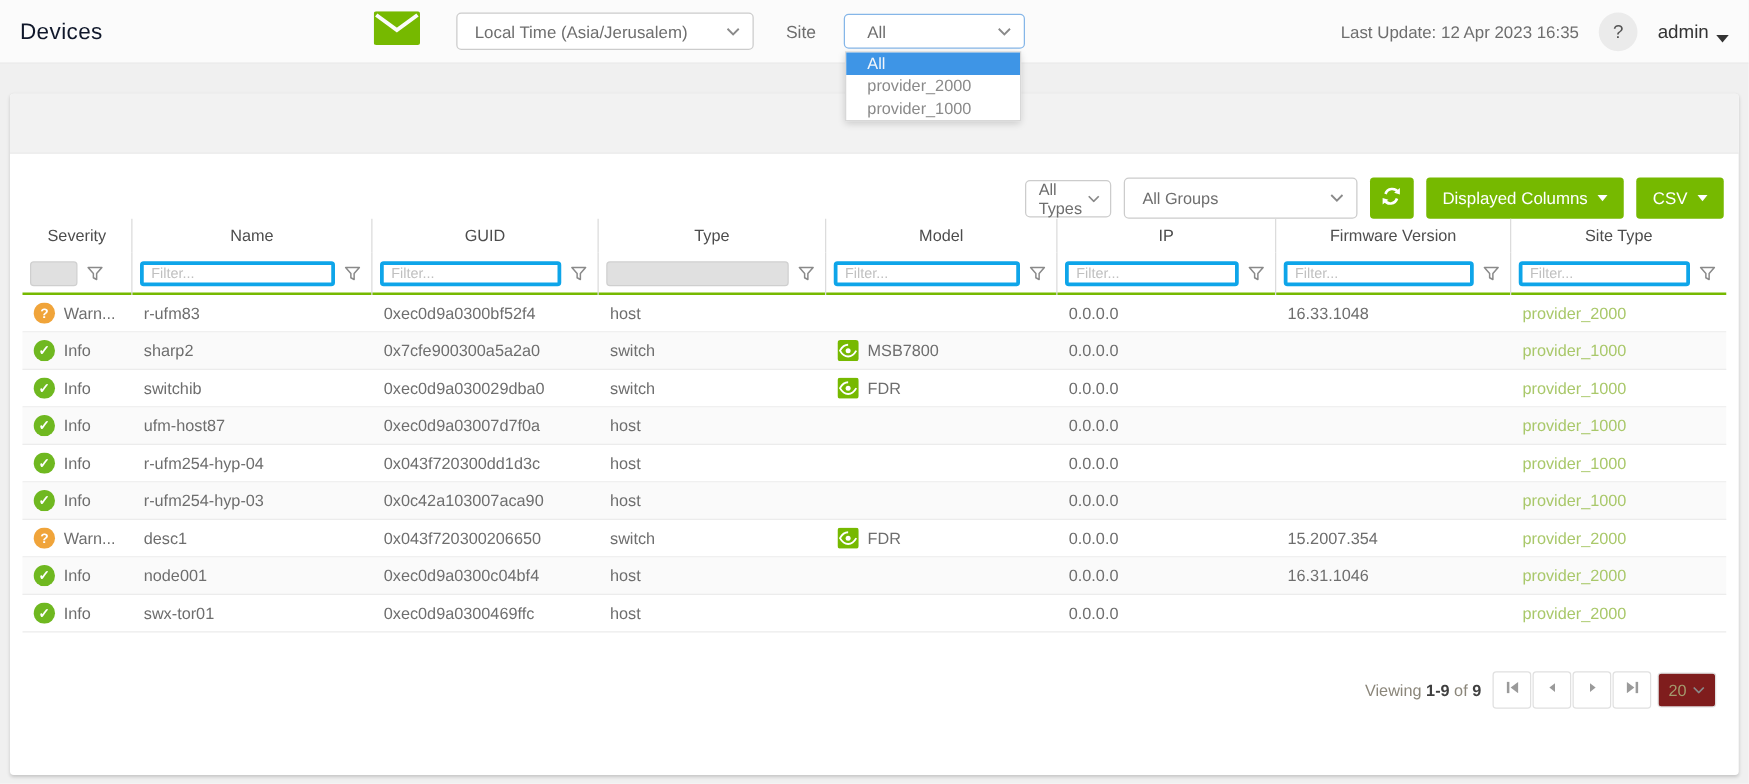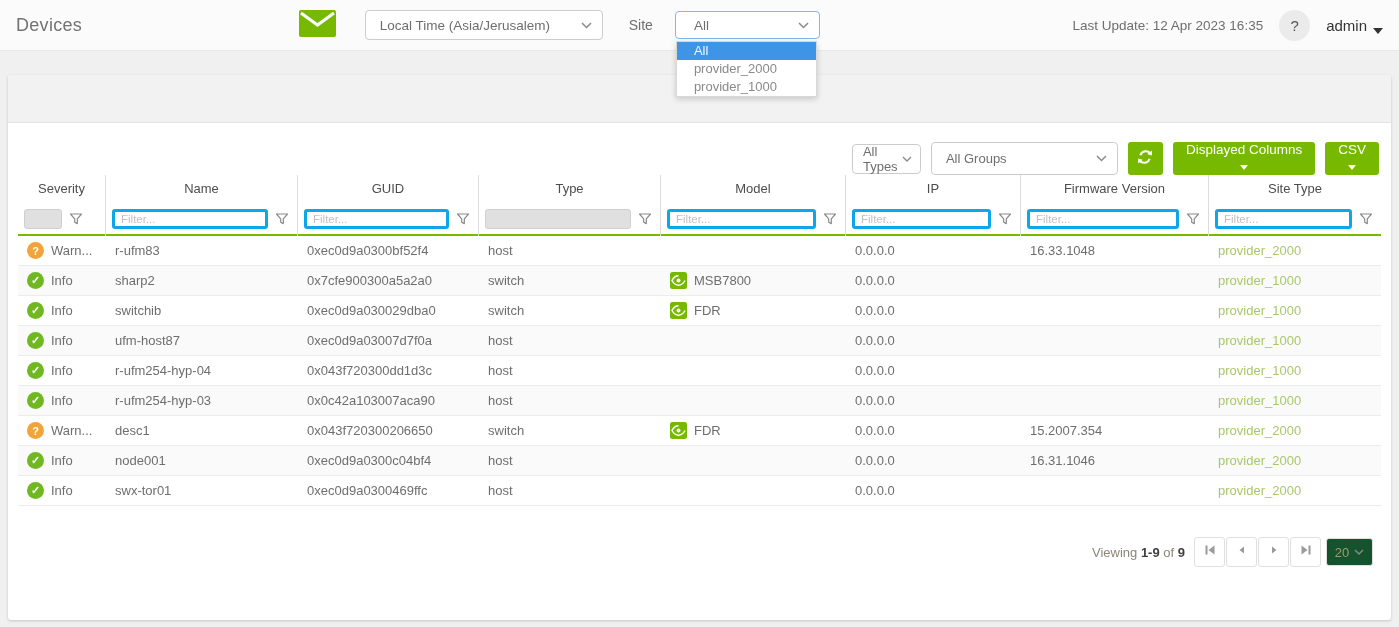--- a/index.html
+++ b/index.html
@@ -10,21 +10,21 @@
     position:relative;
     overflow:hidden;
     color:#6e6e6e;
   }
   
   .topbar {
     position:absolute; top:0; left:0; width:1399px; height:51px;
     background:#fbfbfb; border-bottom:1px solid #e8e8e8;
     display:flex; align-items:center; padding:0 16px;
   }
-  .page-title { font-size:18px; color:#737373; letter-spacing:.3px; }
+  .page-title { font-size:18px; color:#0f172a; letter-spacing:.3px; }
   .topbar .spacer { flex:1; }
   .envelope-btn { width:38px; height:28px; margin-right:28px; cursor:pointer; display:flex; align-items:center; }
   .select-box {
     height:30px; background:#fff; border:1px solid #ccc; border-radius:4px;
     display:flex; align-items:center; justify-content:space-between;
     padding:0 10px 0 14px; font-size:13.5px; color:#6e6e6e; cursor:pointer;
   }
   .tz-select { width:238px; margin-right:26px; }
   .site-label { font-size:14px; color:#6e6e6e; margin-right:22px; }
   .site-wrap { position:relative; width:145px; margin-right:26px; }
@@ -52,21 +52,21 @@
   }
   .card-header { height:48px; background:#f2f2f2; border-bottom:1px solid #e3e3e3; border-radius:3px 3px 0 0; }
   .card-body { padding:0 10px; }
   
   .toolbar { margin-top:19px; display:flex; justify-content:flex-end; align-items:center; gap:10px; padding-right:2px; }
   .types-select { width:69px; height:30px; font-size:13px; padding:0 8px 0 10px;justify-content:space-between; }
   .groups-select { width:187px; height:33px; font-size:13px; }
   .btn-green {
     height:33px; background:#76b900; color:#fff; border:none; border-radius:3px;
     font-size:13.5px; font-family:"Liberation Sans",sans-serif;
-    display:flex; align-items:center; gap:8px; padding:0 13px; cursor:pointer;flex-direction:column;
+    display:flex; align-items:center; gap:8px; padding:0 13px; cursor:pointer;
   }
   .refresh-btn { width:35px; justify-content:center; padding:0; }
   
   .grid { display:grid; grid-template-columns:88px 192px 181px 182px 185px 175px 188px minmax(0,1fr); }
   .thead { height:27px; align-items:center; font-size:13px; color:#4d4d4d; }
   .th { text-align:center; height:27px; line-height:27px; cursor:pointer; white-space:nowrap; overflow:hidden; }
   .th:not(:last-child), .fcell:not(:last-child) { border-right:1px solid #dcdcdc; }
   .filter-row { height:34px; align-items:center; border-bottom:2px solid #76b900; }
   .fcell { height:34px; display:flex; align-items:center; gap:7px; padding:0 8px 0 6px; }
   .filter-input {
@@ -89,21 +89,21 @@
   .nv-logo { flex:none; display:flex; }
   
   .pager { margin-top:31px; display:flex; justify-content:flex-end; align-items:center; gap:1px; padding-right:8px; }
   .viewing { font-size:13px; color:#8b867a; margin-right:8px; }
   .viewing b { color:#3f3f3f; }
   .page-btn {
     width:31px; height:30px; background:#fff; border:1px solid #e0e0e0; border-radius:3px;
     display:flex; align-items:center; justify-content:center; cursor:pointer;
   }
   .page-size {
-    width:47px; height:28px; border:1px solid #e0e0e0; border-radius:3px; background:#14532d;
+    width:47px; height:28px; border:1px solid #e0e0e0; border-radius:3px; background:#7f1d1d;
     display:flex; align-items:center; justify-content:center; gap:5px;
     font-size:13px; color:#a39a6d; cursor:pointer; margin-left:4px;
   }
   .chev { flex:none; display:flex; }
 </style>
 </head>
 <body>
 
 <div class="topbar">
   <div class="page-title">Devices</div>

